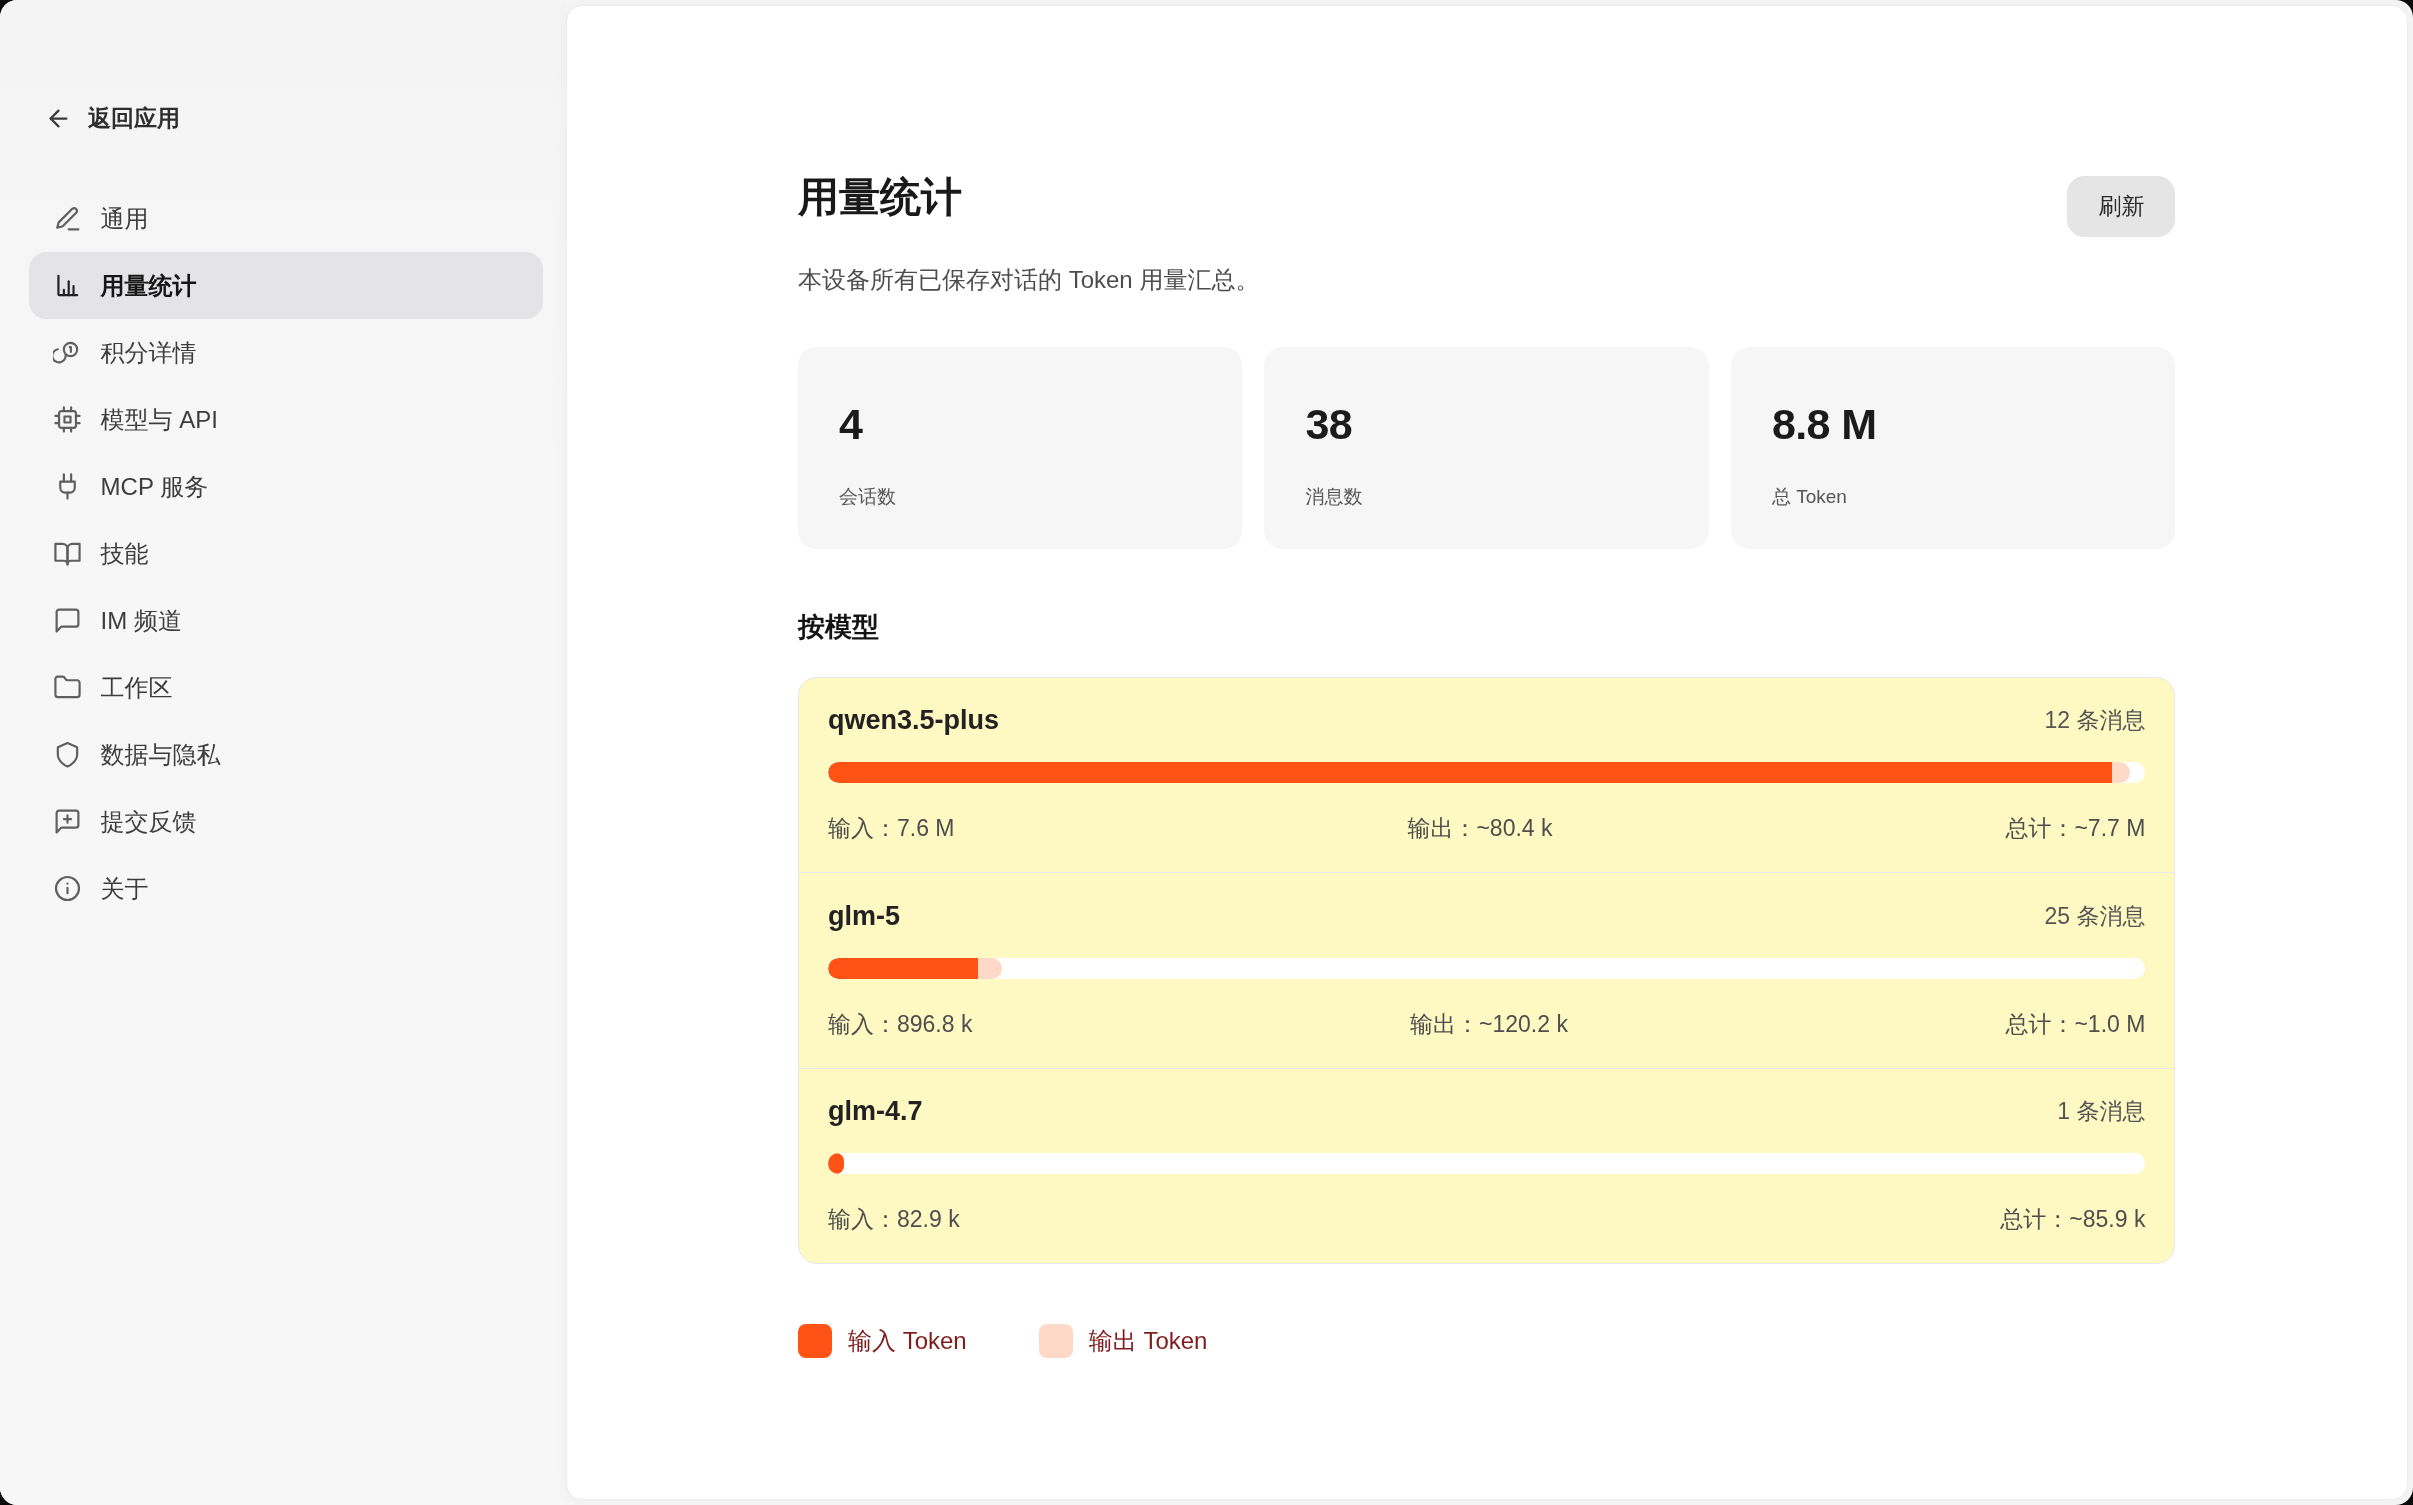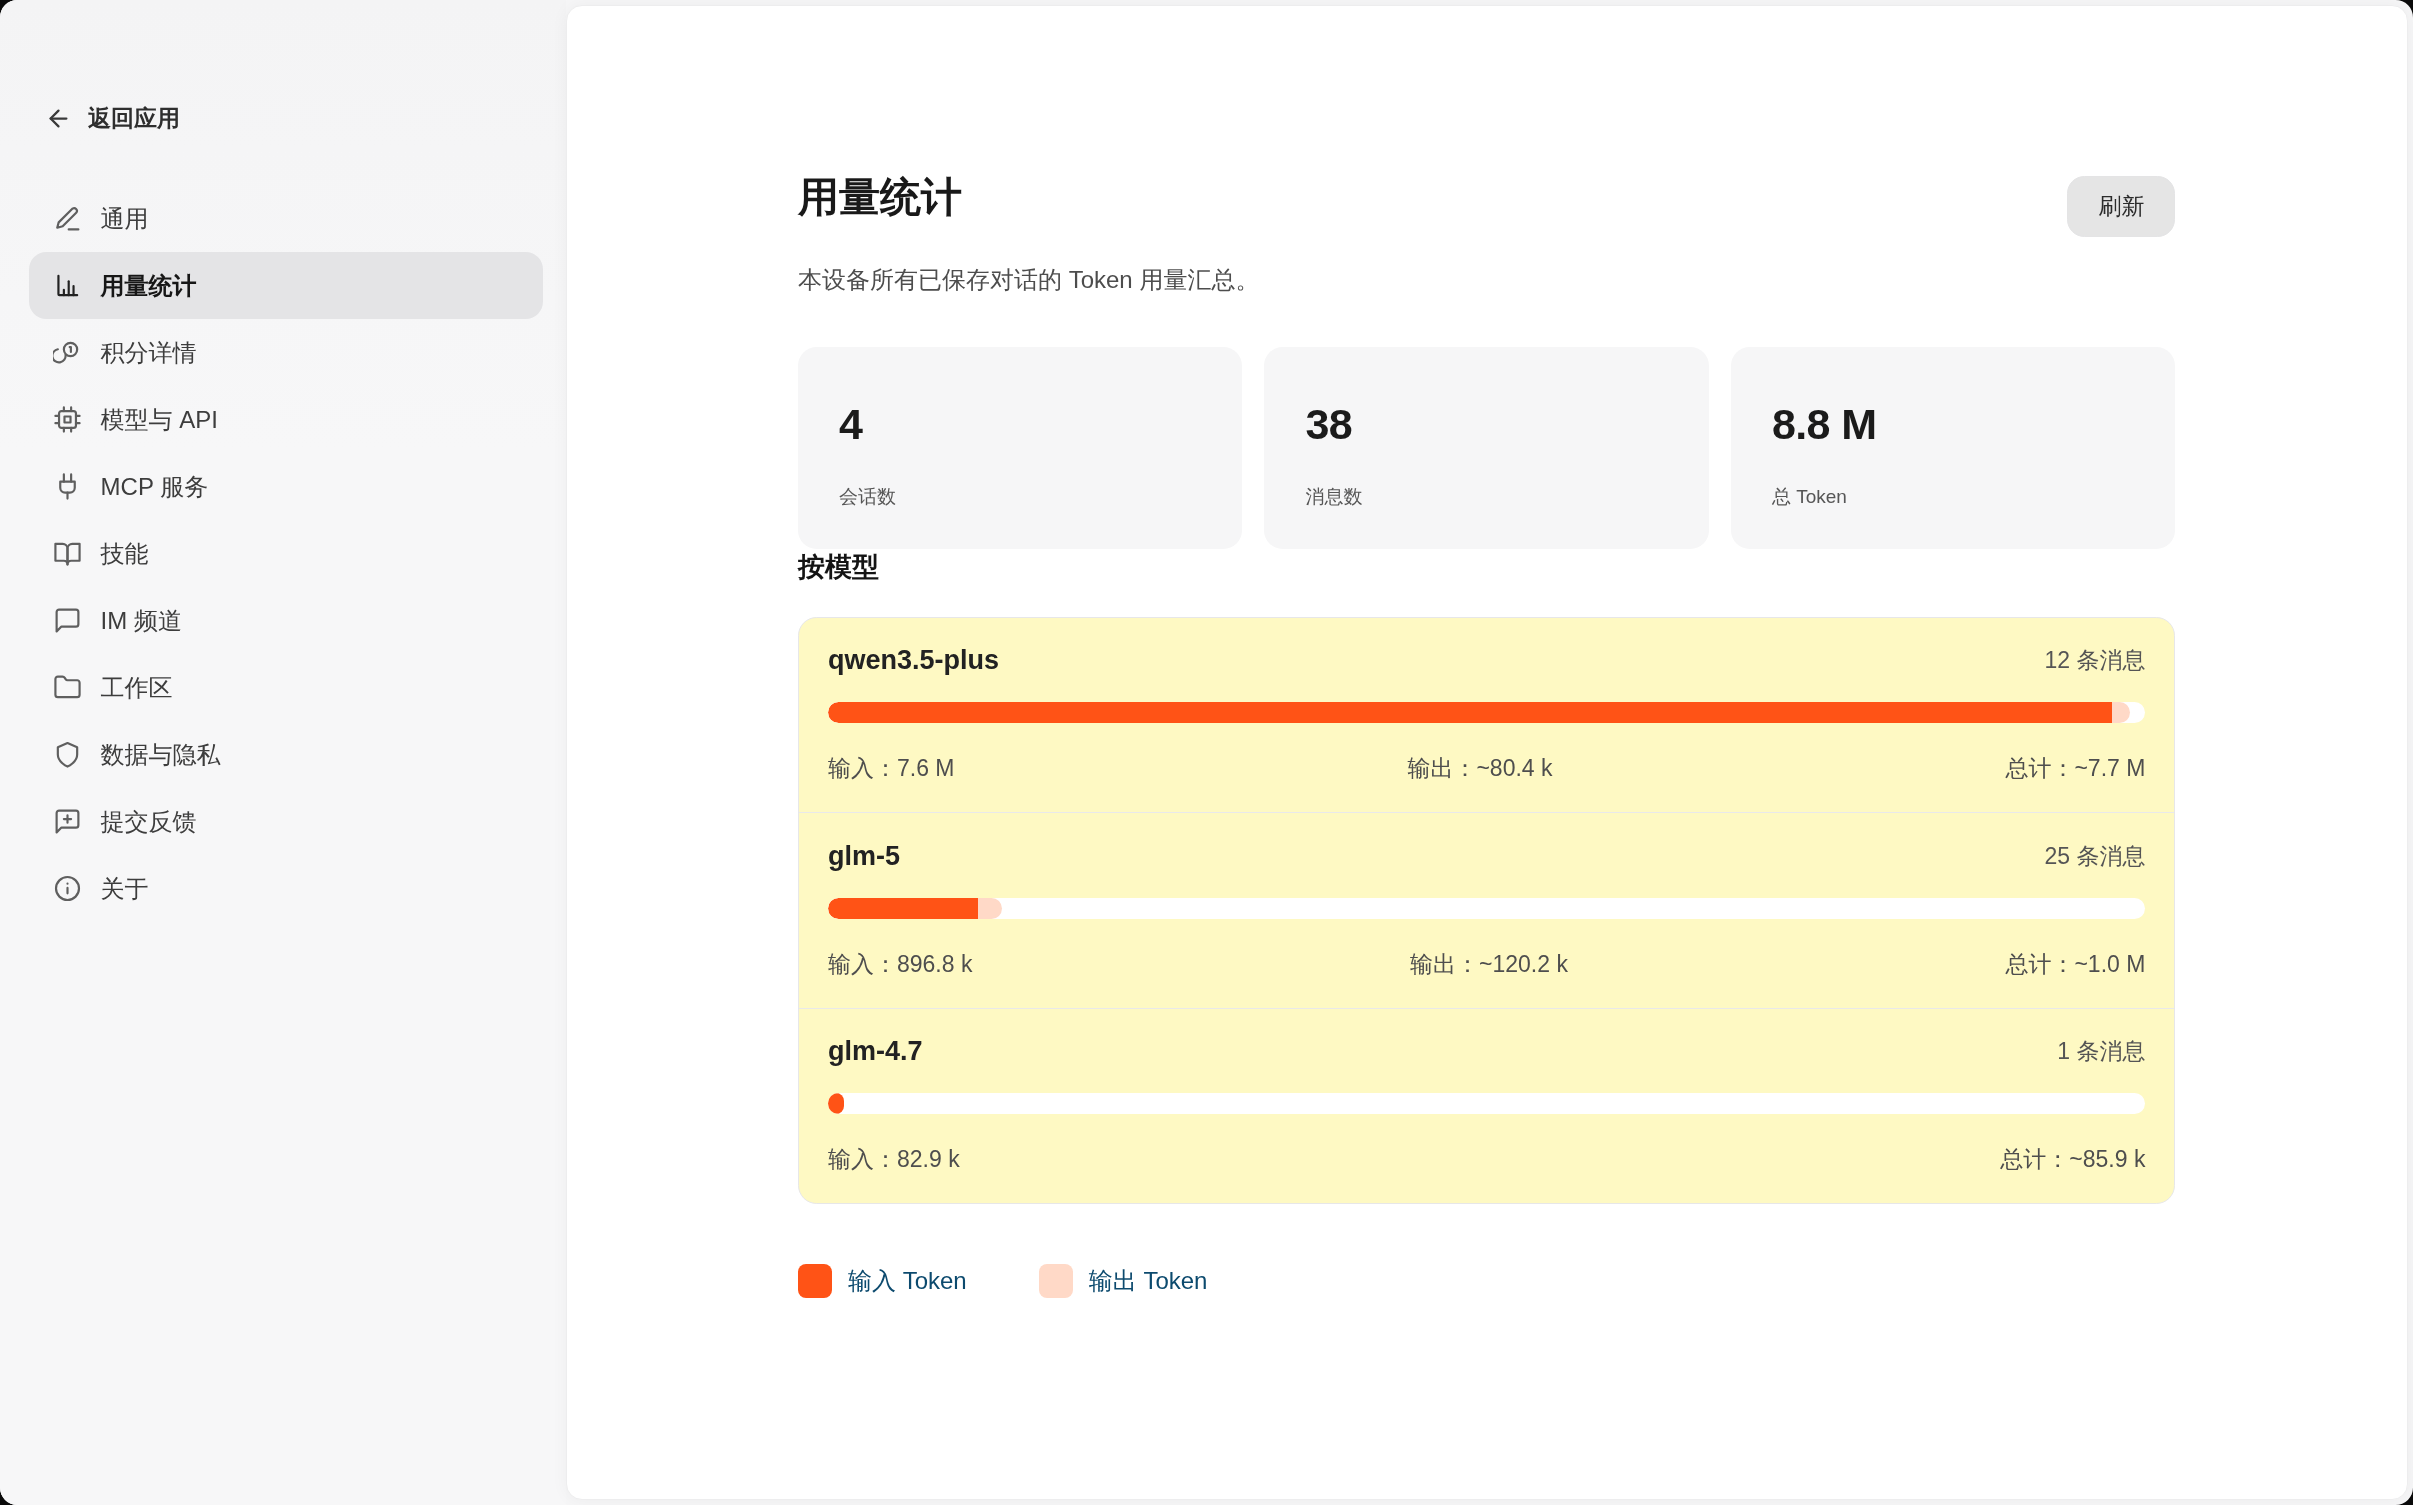--- a/index.html
+++ b/index.html
@@ -67,21 +67,21 @@
     margin-top:51px;
     display:grid;grid-template-columns:1fr 1fr 1fr;gap:22px;
   }
   .stat-card{
     height:202px;border-radius:18.6px;background:#f6f6f7;
     padding:53px 41px 0;
   }
   .stat-value{font-size:43px;font-weight:700;color:#1b1b1b;letter-spacing:-0.6px;}
   .stat-label{margin-top:35px;font-size:19px;color:#565656;}
   
-  .section-title{font-size:27px;font-weight:700;color:#141414;}
+  .section-title{margin-top:60px;font-size:27px;font-weight:700;color:#141414;}
   .models-card{
     margin-top:32px;
     background:#fef9c3;
     border:1.2px solid #e7e7e8;
     border-radius:18.6px;
     overflow:hidden;
   }
   .model-row{padding:27px 29px 28px;}
   .model-row + .model-row{border-top:1.2px solid #e9e9ea;}
   .model-head{display:flex;align-items:center;justify-content:space-between;height:32px;}
@@ -96,21 +96,21 @@
   .model-stats{
     margin-top:30px;display:flex;align-items:center;justify-content:space-between;
     font-size:23px;color:#4e4e4e;
   }
   .model-stats .mid{flex:1;text-align:center;}
   .model-stats .right{text-align:right;}
   
   .legend{margin-top:60px;display:flex;align-items:center;gap:72px;}
   .legend-item{display:flex;align-items:center;gap:16px;}
   .legend-swatch{width:34px;height:34px;border-radius:8px;}
-  .legend-label{font-size:24px;color:#0c4a6e;}
+  .legend-label{font-size:24px;color:#7f1d1d;}
 </style>
 </head>
 <body>
 
 <div class="page">
 
   <aside class="sidebar">
 
     <div class="back-row">
       <span style="display:flex;">

